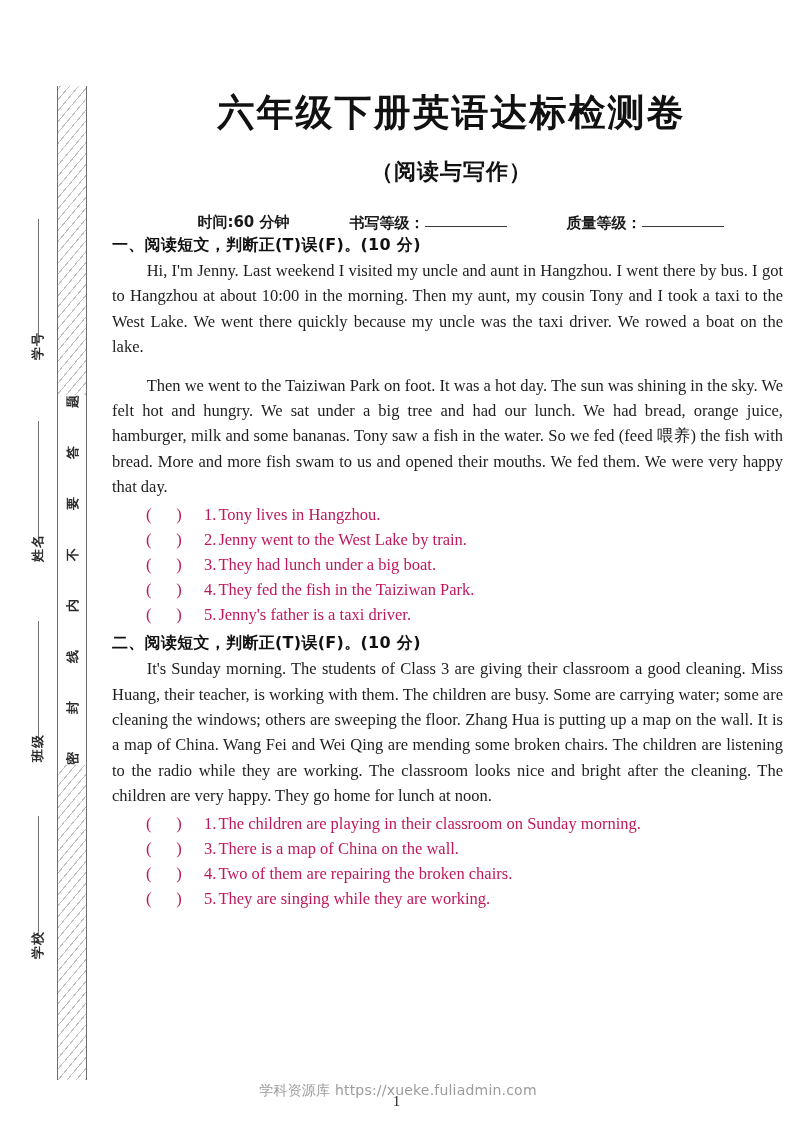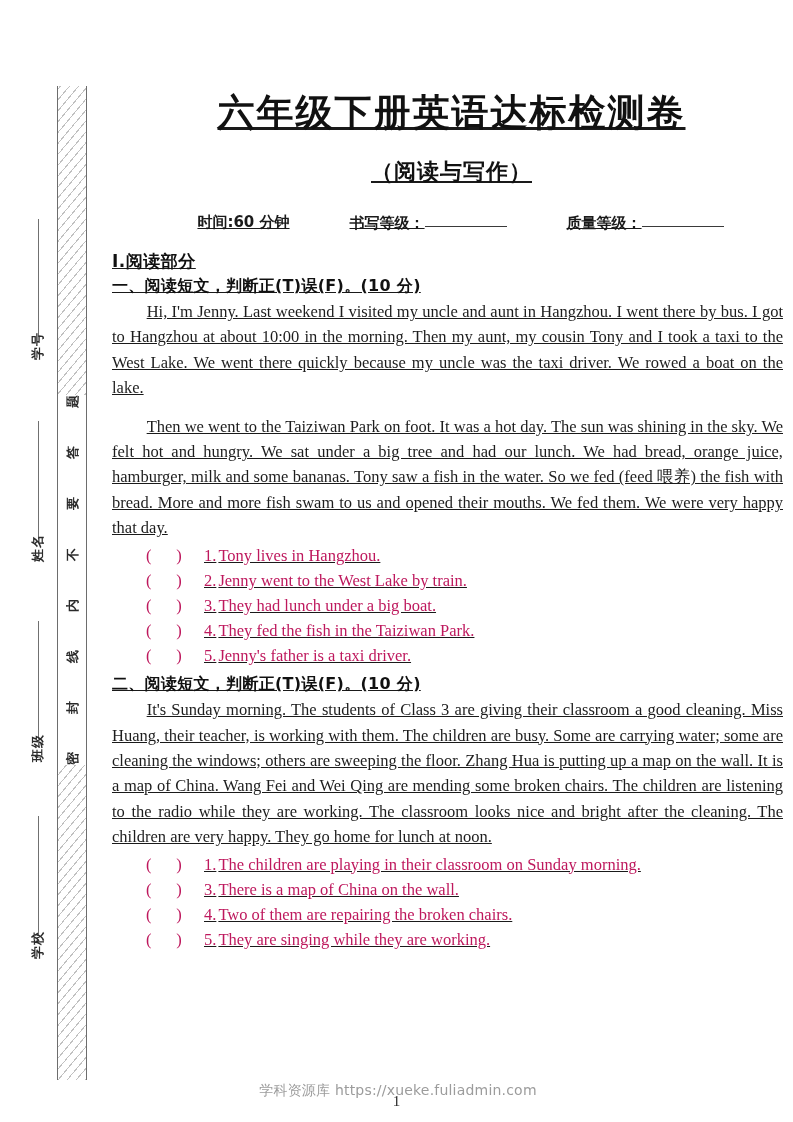--- a/index.html
+++ b/index.html
@@ -98,21 +98,20 @@
     border-left: 1.5px solid #707070;
   }
 
   
   #paper {
     position: absolute;
     left: 110px;
     top: 0;
     width: 683px;
     height: 895px;
-    text-decoration: underline;
   }
 
   .doc-title {
     margin: 0;
     padding-top: 92px;
     text-align: center;
     font-family: "DejaVu Sans", "Liberation Sans", sans-serif;
     font-weight: 700;
     font-size: 37px;
     letter-spacing: 2px;
@@ -273,21 +272,20 @@
 
   <h1 class="doc-title">六年级下册英语达标检测卷</h1>
   <div class="doc-subtitle">（阅读与写作）</div>
 
   <div class="meta-row">
     <span class="meta-item">时间:60 分钟</span>
     <span class="meta-item"><span>书写等级：</span><span class="meta-blank"></span></span>
     <span class="meta-item"><span>质量等级：</span><span class="meta-blank"></span></span>
   </div>
 
-  <div class="part-heading">Ⅰ.阅读部分</div>
 
   <div class="sec-heading">一、阅读短文，判断正(T)误(F)。(10 分)</div>
 
   <div class="passage">
     <p>Hi, I'm Jenny. Last weekend I visited my uncle and aunt in Hangzhou. I went there by bus. I got to Hangzhou at about 10:00 in the morning. Then my aunt, my cousin Tony and I took a taxi to the West Lake. We went there quickly because my uncle was the taxi driver. We rowed a boat on the lake.</p>
     <p>Then we went to the Taiziwan Park on foot. It was a hot day. The sun was shining in the sky. We felt hot and hungry. We sat under a big tree and had our lunch. We had bread, orange juice, hamburger, milk and some bananas. Tony saw a fish in the water. So we fed (feed 喂养) the fish with bread. More and more fish swam to us and opened their mouths. We fed them. We were very happy that day.</p>
   </div>
 
   <ul class="tf-list">
     <li><span class="tf-brackets">(&nbsp;&nbsp;&nbsp;&nbsp;&nbsp;&nbsp;)</span><span class="tf-num">1.</span><span>Tony lives in Hangzhou.</span></li>

